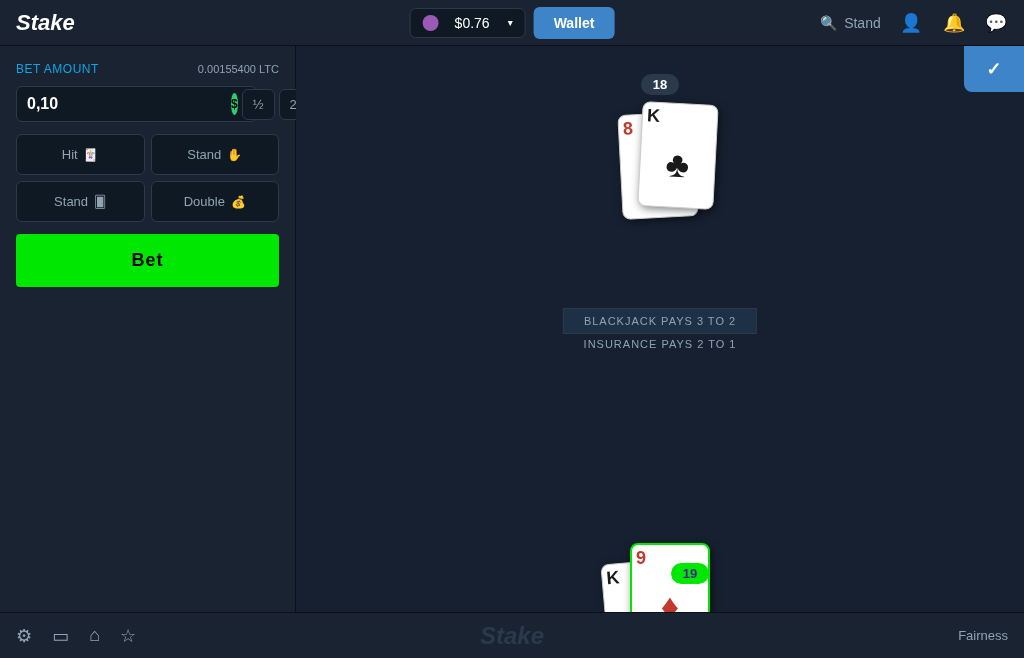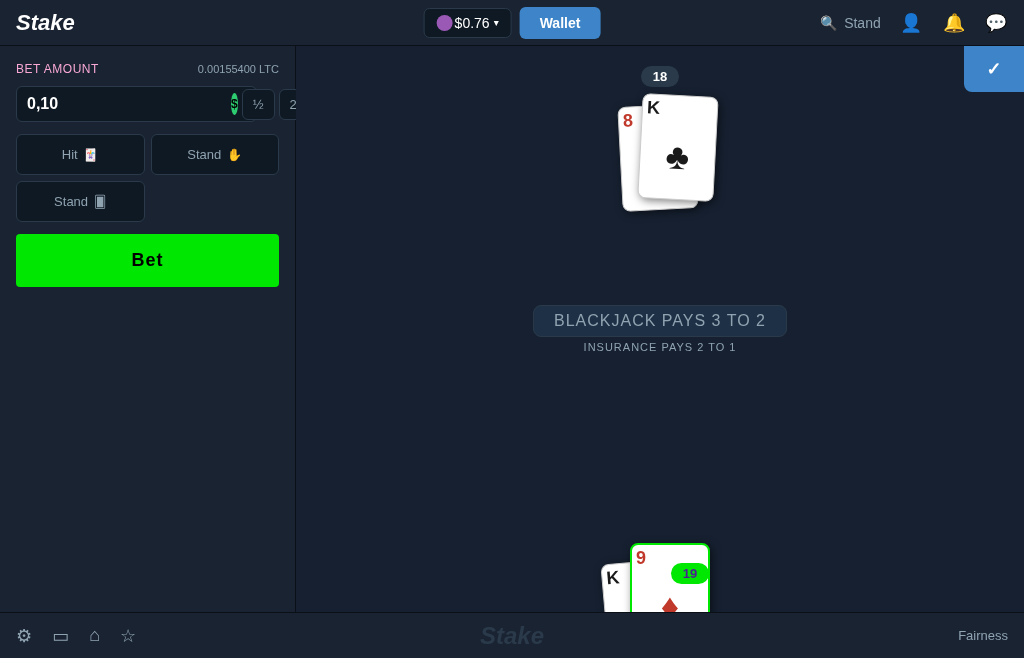--- a/index.html
+++ b/index.html
@@ -39,21 +39,21 @@
       transform: translateX(-50%);
     }
     .balance-btn {
       background: #0f1923;
       border: 1px solid #2a3a4a;
       border-radius: 6px;
       color: #fff;
       padding: 6px 12px;
       display: flex;
       align-items: center;
-      gap: 2px;
+      gap: 16px;
       cursor: pointer;
       font-size: 14px;
     }
     .balance-coin {
       width: 16px;
       height: 16px;
       background: #9b59b6;
       border-radius: 50%;
       display: inline-block;
     }
@@ -102,21 +102,21 @@
       border-right: 1px solid #0a0f18;
       flex-shrink: 0;
     }
     .bet-amount-header {
       display: flex;
       justify-content: space-between;
       align-items: center;
       margin-bottom: 10px;
     }
     .bet-amount-label {
-      color: #f9a8d4;
+      color: #0ea5e9;
       font-size: 12px;
       text-transform: uppercase;
       letter-spacing: 0.5px;
     }
     .bet-amount-value {
       color: #8fa3b1;
       font-size: 11px;
     }
     .bet-input-row {
       display: flex;
@@ -225,21 +225,21 @@
     
     .cards-container {
       width: 100%;
       height: 100%;
       position: relative;
     }
 
     
     .dealer-area {
       position: absolute;
-      top: 20px;
+      top: 28px;
       left: 50%;
       transform: translateX(-50%);
       display: flex;
       flex-direction: column;
       align-items: center;
     }
     .score-badge {
       background: #2a3a4a;
       color: #fff;
       border-radius: 12px;
@@ -305,24 +305,24 @@
     .info-area {
       position: absolute;
       top: 50%;
       left: 50%;
       transform: translate(-50%, -50%);
       text-align: center;
     }
     .info-banner {
       background: #1e3045;
       border: 1px solid #2a3a4a;
-      border-radius: 8px;
+      border-radius: 0;
       padding: 6px 20px;
       color: #8fa3b1;
-      font-size: 16px;
+      font-size: 11px;
       letter-spacing: 1px;
       text-transform: uppercase;
       margin-bottom: 4px;
     }
     .info-sub {
       color: #8fa3b1;
       font-size: 11px;
       letter-spacing: 1px;
       text-transform: uppercase;
     }
@@ -447,20 +447,24 @@
         <span style="font-size:12px;">🃏</span>
       </button>
       <button class="action-btn">
         <span>Stand</span>
         <span style="font-size:12px;">✋</span>
       </button>
       <button class="action-btn">
         <span>Stand</span>
         <span style="font-size:12px;">🂠</span>
       </button>
+      <button class="action-btn">
+        <span>Double</span>
+        <span style="font-size:12px;">💰</span>
+      </button>
     </div>
 
     <button class="bet-btn">Bet</button>
   </div>
 
   <div class="game-area">
 
     <div class="dealer-hint">
       <span style="color:#fff; font-size:18px; font-weight:bold;">✓</span>
     </div>

